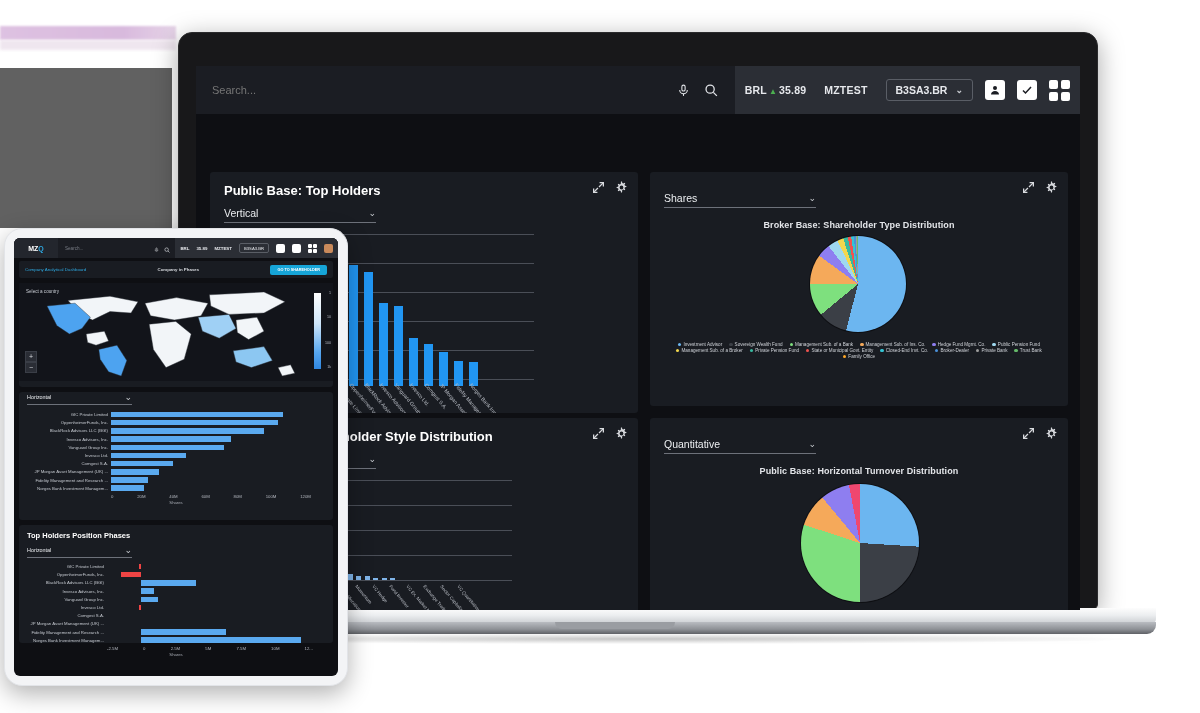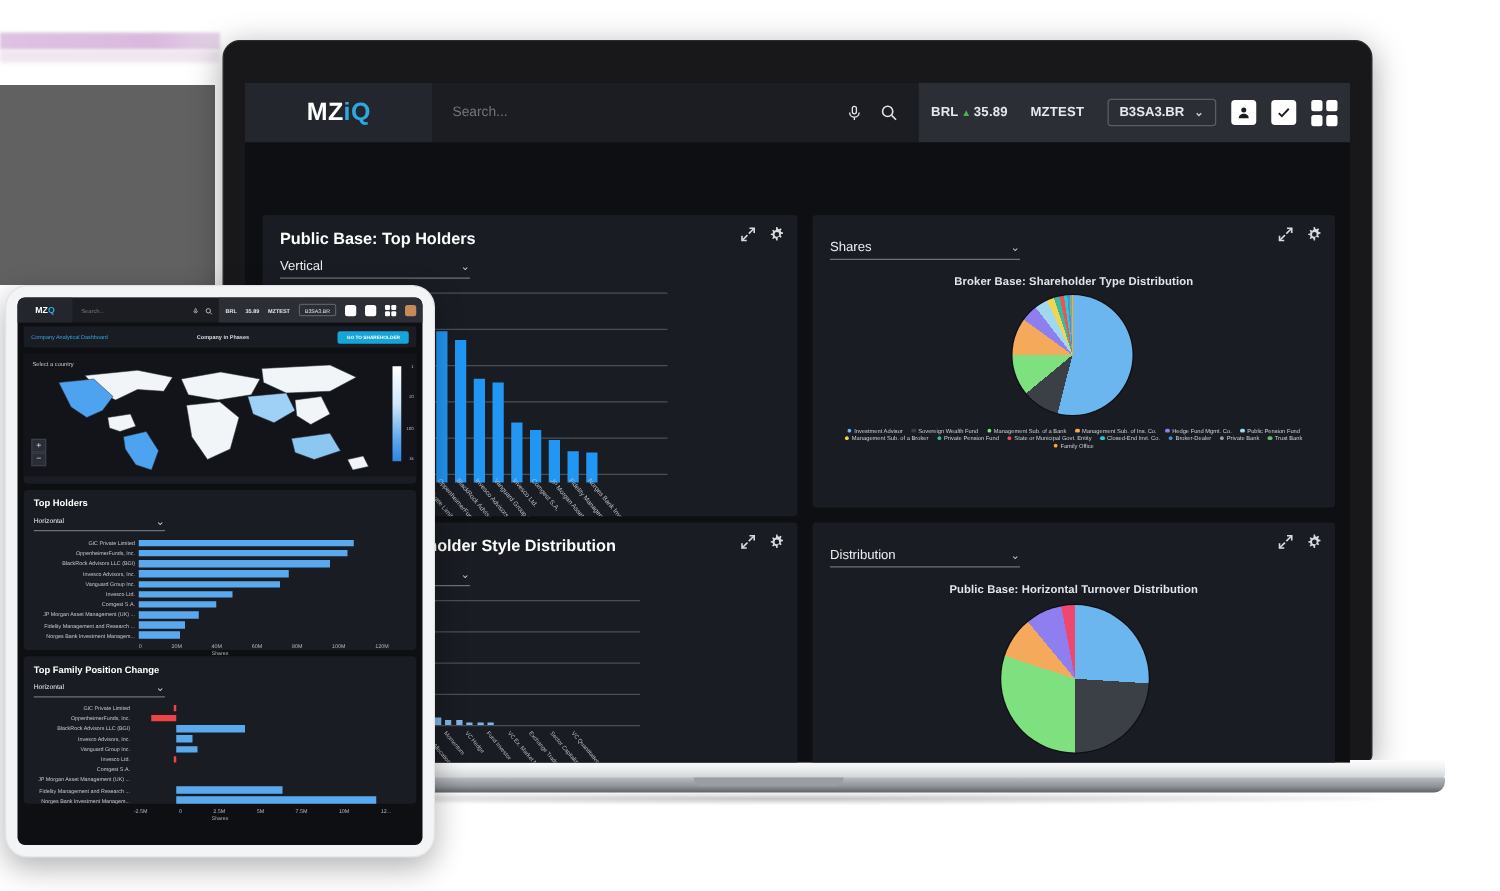--- a/index.html
+++ b/index.html
@@ -209,25 +209,20 @@
 
   <div class="laptop-lid"></div>
   <div class="laptop-base"></div>
   <div class="laptop-base-2"></div>
   <div class="laptop-notch"></div>
   <div class="laptop-shadow"></div>
 
   <div class="laptop-screen">
 
     <div class="app-header">
-      <div class="logo-box">
-        <div class="logo">
-          <span>MZ</span><i class="i">i</i><span class="q">Q</span>
-        </div>
-      </div>
 
       <div class="search-wrap">
         <input class="search-input" placeholder="Search..." style="">
         <span class="hdr-icon">
           <svg width="13" height="15" viewBox="0 0 24 24" fill="none" stroke="#e2e4e8" stroke-width="2">
             <rect x="9" y="2" width="6" height="11" rx="3"></rect>
               <path d="M5 11a7 7 0 0 0 14 0"></path>
               <line x1="12" y1="18" x2="12" y2="22"></line>
           </svg>
         </span>
@@ -487,21 +482,21 @@
                 <line x1="3" y1="21" x2="11" y2="13"></line>
             </svg>
           </span>
           <span class="tool-ico">
             <svg width="13" height="13" viewBox="0 0 24 24" fill="#d8dade">
               <path d="M12 8.5A3.5 3.5 0 1 0 12 15.5A3.5 3.5 0 1 0 12 8.5 M11 1h2l.4 2.6 2 .9 2.2-1.5 1.4 1.4-1.5 2.2.9 2L21 9v2l-2.6.4-.9 2 1.5 2.2-1.4 1.4-2.2-1.5-2 .9L13 21h-2l-.4-2.6-2-.9-2.2 1.5-1.4-1.4 1.5-2.2-.9-2L3 13v-2l2.6-.4.9-2L5 6.4l1.4-1.4 2.2 1.5 2-.9z"></path>
             </svg>
           </span>
         </div>
         <div class="p-select" style="top:20px">
-          <span>Distribution</span>
+          <span>Quantitative</span>
           <span class="chev">⌄</span>
         </div>
         <div class="chart-title" style="top:48px">Public Base: Horizontal Turnover Distribution</div>
         <div class="pie" id="pie-turn" style="left: 151px; top: 66px; width: 118px; height: 118px; background: conic-gradient(rgb(108, 182, 240) 0deg, rgb(108, 182, 240) 93.6deg, rgb(59, 63, 70) 93.6deg, rgb(59, 63, 70) 180deg, rgb(126, 224, 126) 180deg, rgb(126, 224, 126) 288deg, rgb(245, 169, 90) 288deg, rgb(245, 169, 90) 320.4deg, rgb(142, 126, 240) 320.4deg, rgb(142, 126, 240) 349.2deg, rgb(239, 71, 111) 349.2deg, rgb(239, 71, 111) 360deg); box-shadow: rgb(14, 15, 19) 0px 0px 0px 1px;"></div>
 
       </div>
 
     </div>
   </div>
 
@@ -573,21 +568,20 @@
         </div>
         <div class="map-scale"></div>
         <div class="map-scale-lab" style="top:8px">1</div>
         <div class="map-scale-lab" style="top:32px">10</div>
         <div class="map-scale-lab" style="top:58px">100</div>
         <div class="map-scale-lab" style="top:82px">1k</div>
       </div>
     </div>
 
     <div class="t-panel" style="height:128px">
-      <div class="t-ptitle">Top Holders</div>
       <div class="t-psel">
         <span>Horizontal</span>
         <span class="chev">⌄</span>
       </div>
       <div id="th-rows" style="margin:6px 0 0 4px; position:relative;">
           <div class="hb-row">
             <span class="hb-name">GIC Private Limited</span>
             <span class="hb-bar" style="width:171.66666666666666px"></span>
           </div>
           <div class="hb-row">
@@ -633,21 +627,21 @@
           <span class="hb-axis">40M</span>
           <span class="hb-axis">60M</span>
           <span class="hb-axis">80M</span>
           <span class="hb-axis">100M</span>
           <span class="hb-axis">120M</span>
         </div>
       <div style="text-align:center; font-size:4.2px; color:#a9adb6; margin-top:1px">Shares</div>
     </div>
 
     <div class="t-panel" style="height:118px">
-      <div class="t-ptitle">Top Family Position Change</div>
+      <div class="t-ptitle">Top Holders Position Phases</div>
       <div class="t-psel">
         <span>Horizontal</span>
         <span class="chev">⌄</span>
       </div>
       <div id="pc-rows" style="margin:5px 0 0 4px; position:relative;">
           <div class="hb-row">
             <span class="hb-name" style="width:84px">GIC Private Limited</span>
             <span style="position:relative;width:206px;height:5.5px;display:inline-block">
               <span class="hb-bar" style="position:absolute;left:32.273333333333326px;width:2.06px;background:#ef4444"></span>
             </span>

